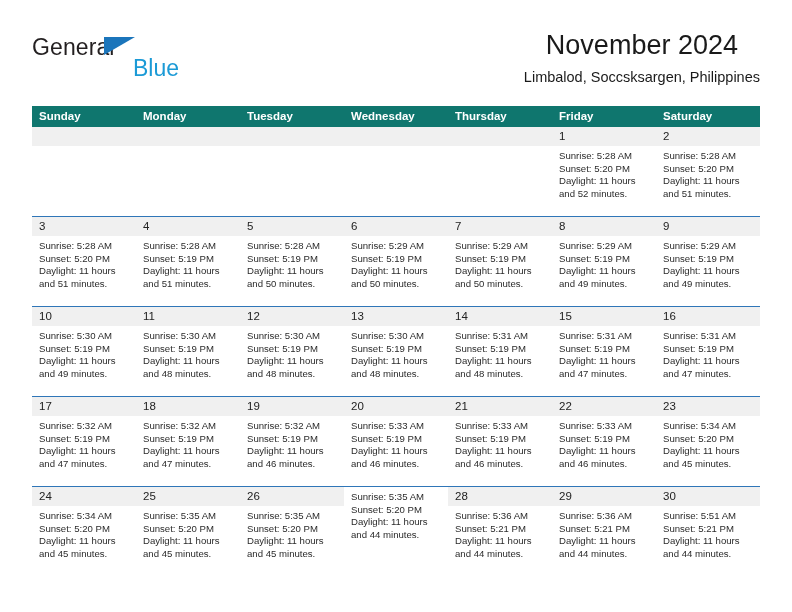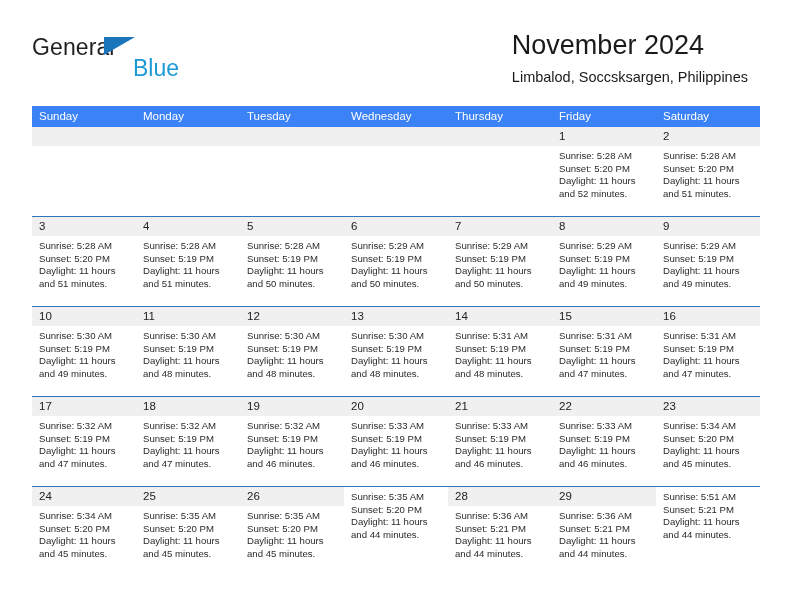--- a/index.html
+++ b/index.html
@@ -60,23 +60,23 @@
     left: 62px;
     top: 21px;
     font-size: 23px;
     color: #1b9ad6;
     font-family: "Liberation Sans", sans-serif;
     margin-left: 39px;
   }
 
   .title-block {
     position: absolute;
-    right: 12px;
+    right: 0;
     top: 0;
-    text-align: left;
+    text-align: center;
   }
   .cal-title {
     font-size: 27px;
     font-weight: normal;
     color: #1a1a1a;
     line-height: 34px;
     white-space: nowrap;
   }
   .cal-subtitle {
     font-size: 14.5px;
@@ -88,21 +88,22 @@
 
   
   .calendar {
     position: absolute;
     left: 32px;
     top: 106px;
     width: 728px;
   }
   .dow-row {
     display: flex;
-    background: #3b82f6;
+    background: #0f766e;
+    font-weight: bold;
   }
   .dow {
     flex: 1 1 0;
     box-sizing: border-box;
     color: #ffffff;
     font-size: 11.5px;
     line-height: 19px;
     padding: 1px 0 1px 7px;
     white-space: nowrap;
   }
@@ -425,20 +426,21 @@
           </div>
           <div class="cell">
             <div class="cell-date">29</div>
             <div class="cell-body">
               <div>Sunrise: 5:36 AM</div>
               <div>Sunset: 5:21 PM</div>
               <div class="daylight">Daylight: 11 hours and 44 minutes.</div>
             </div>
           </div>
           <div class="cell">
+            <div class="cell-date">30</div>
             <div class="cell-body">
               <div>Sunrise: 5:51 AM</div>
               <div>Sunset: 5:21 PM</div>
               <div class="daylight">Daylight: 11 hours and 44 minutes.</div>
             </div>
           </div>
         </div>
       </div>
 
   </div>

